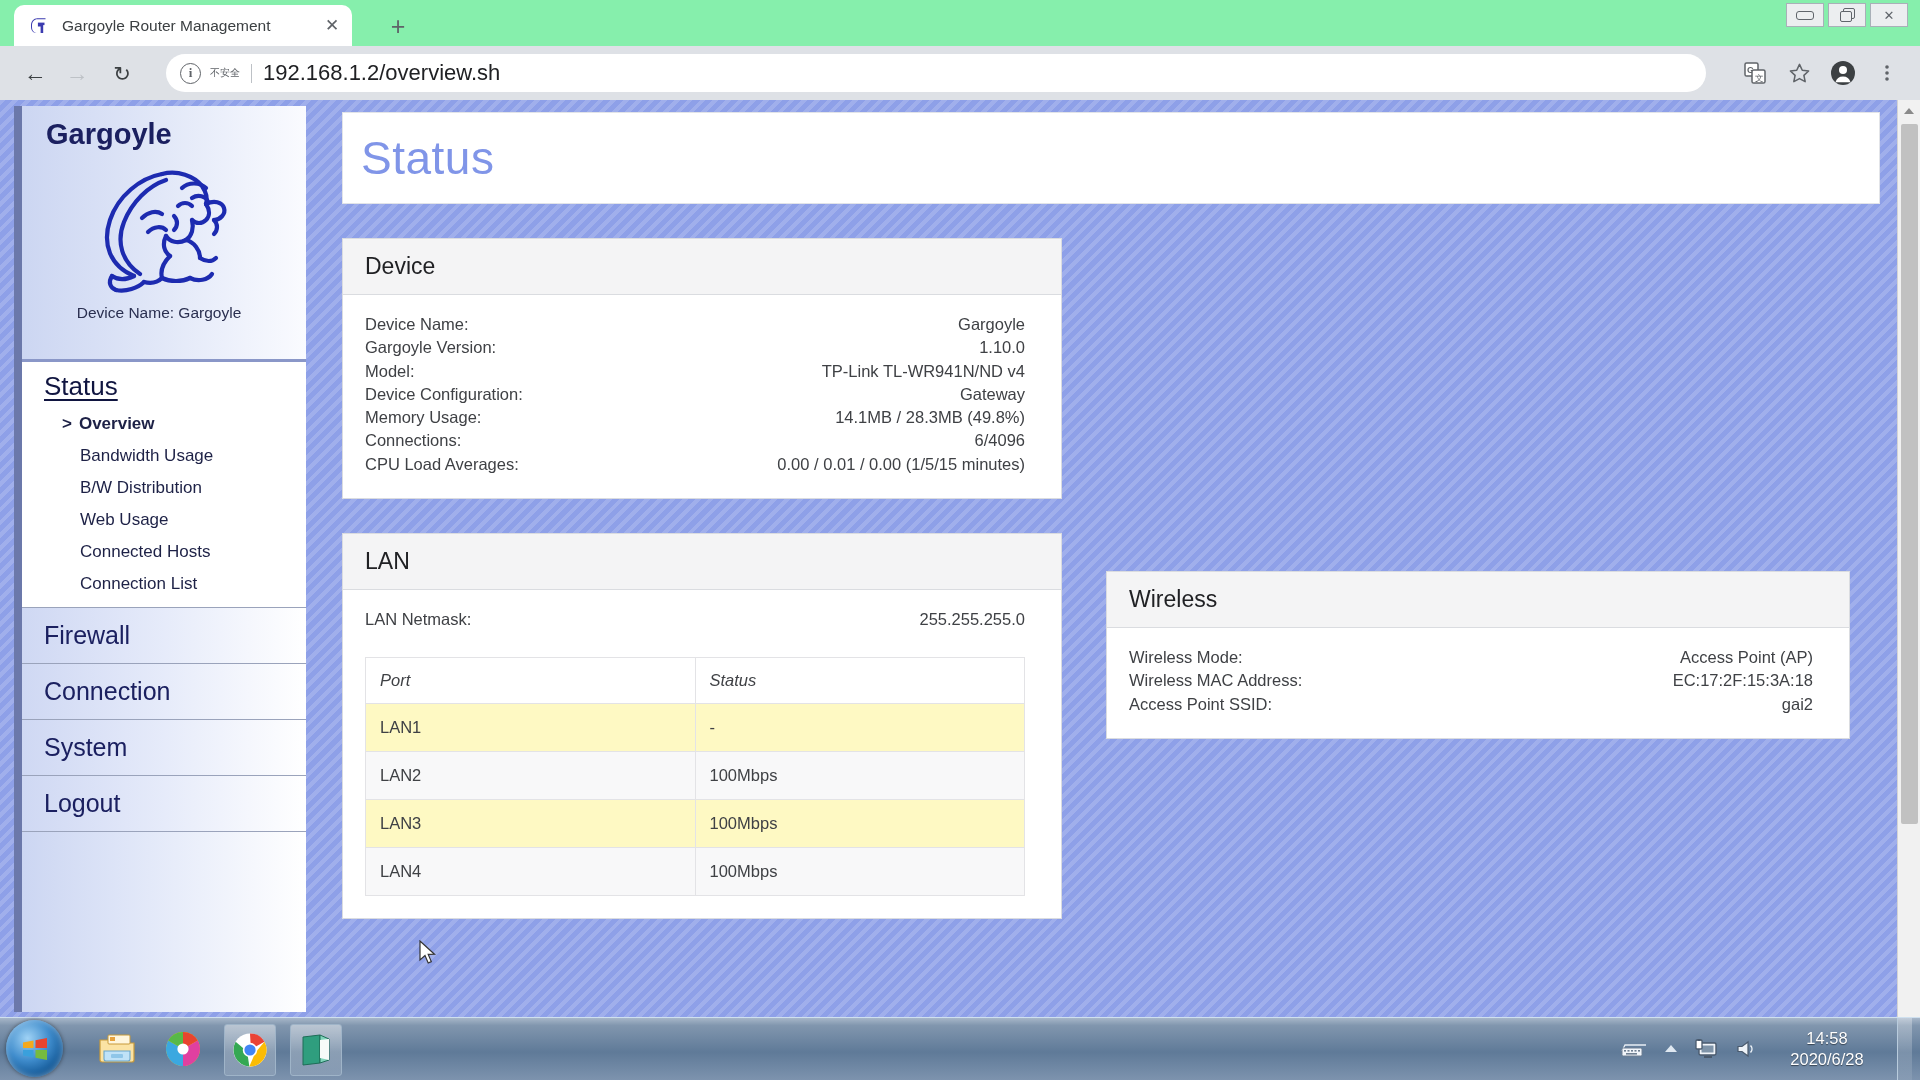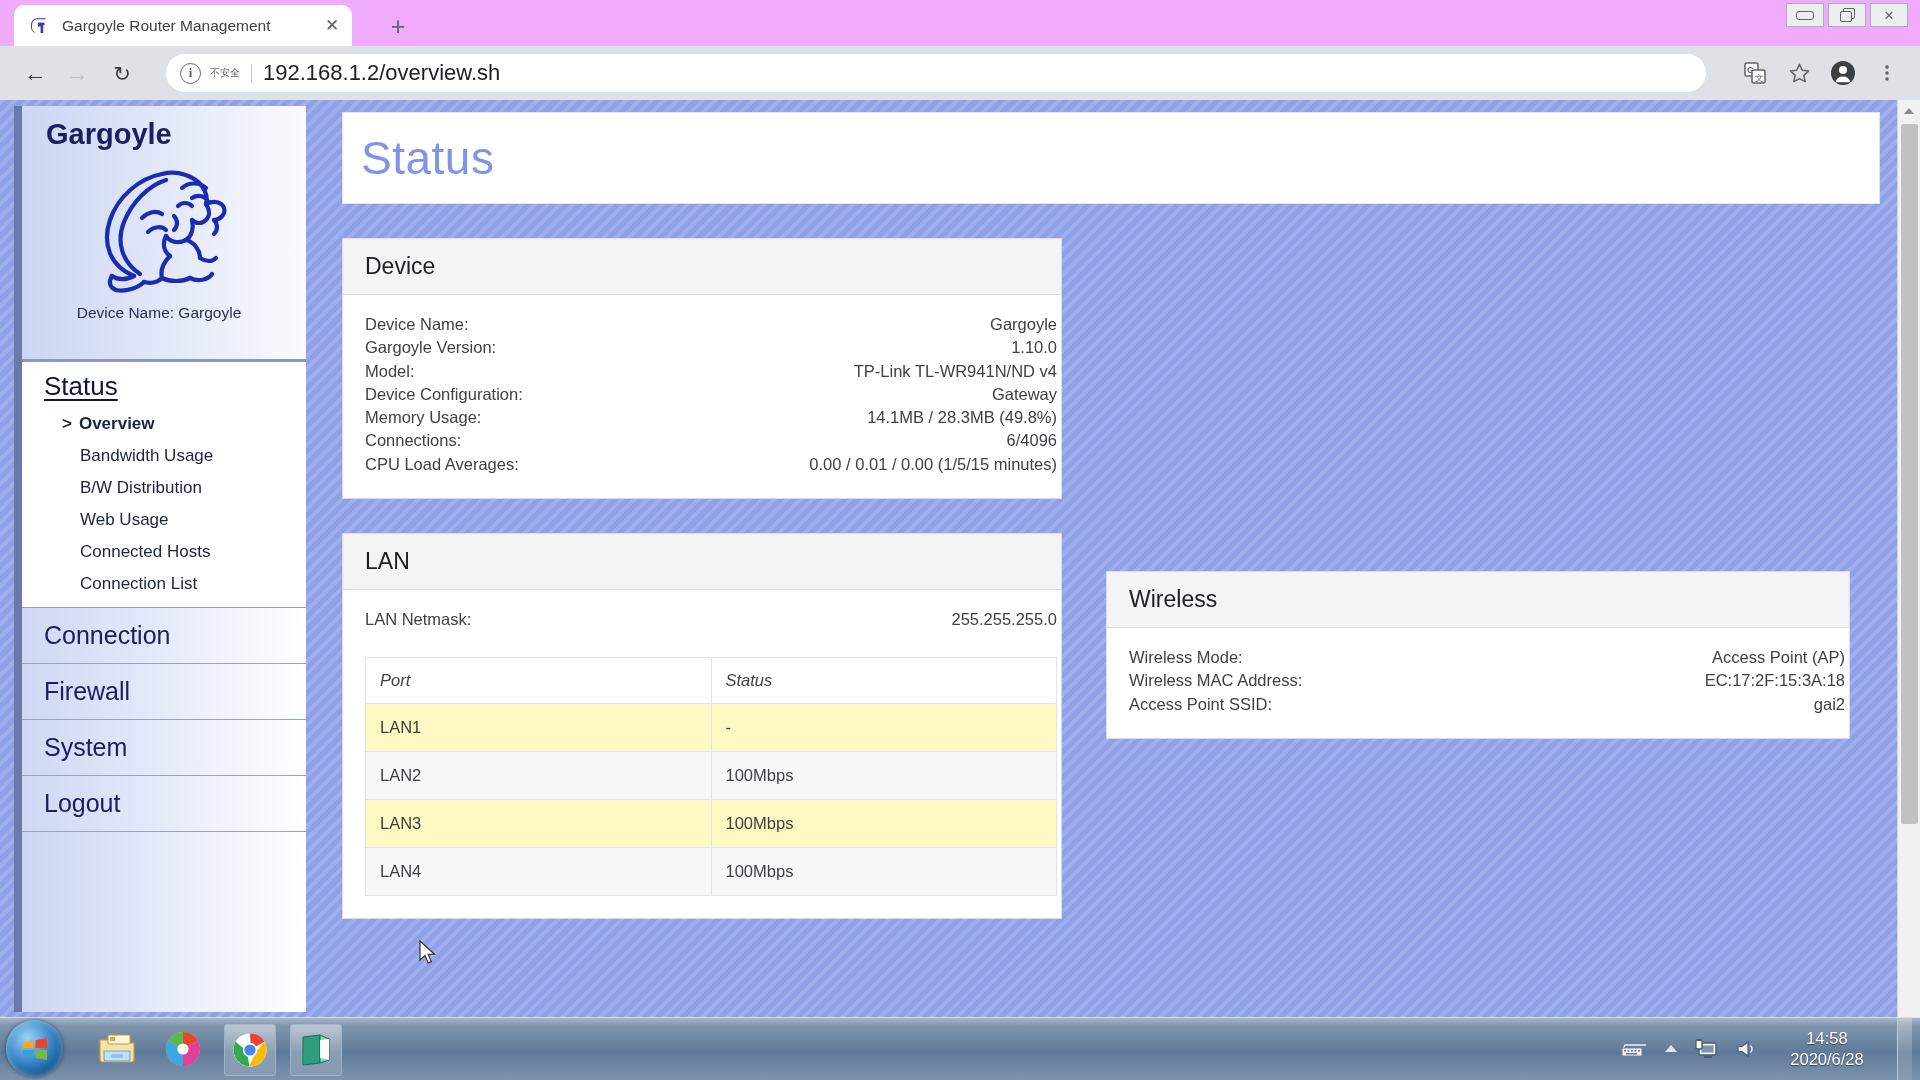--- a/index.html
+++ b/index.html
@@ -4,21 +4,21 @@
 <style>
   html,body{margin:0;padding:0;}
   body{
     width:1920px;height:1080px;overflow:hidden;
     font-family:"Liberation Sans","DejaVu Sans",sans-serif;
     background:#d6dce6;
     -webkit-font-smoothing:antialiased;
   }
   
   .browser{position:absolute;left:0;top:0;width:1920px;height:1018px;background:#dee1e6;}
-  .titlebar{position:relative;height:46px;background:#f0abfc;}
+  .titlebar{position:relative;height:46px;background:#86efac;}
   .tab{
     position:absolute;left:14px;top:5px;width:338px;height:41px;
     background:#fff;border-radius:10px 10px 0 0;
     display:flex;align-items:center;
   }
   .tab-favicon{
     width:20px;height:20px;margin-left:16px;margin-right:12px;flex:none;
     position:relative;
   }
   .tab-favicon svg{display:block;}
@@ -129,21 +129,21 @@
     margin-top:6px;height:90px;display:flex;align-items:center;padding-left:18px;
     background:#fff;border:1px solid #e2e4e8;
   }
   .page-head h1{margin:0;font-size:46px;font-weight:normal;color:#8095e8;letter-spacing:.5px;}
 
   .panel{margin-top:34px;background:#fff;border:1px solid #dadce0;}
   .panel-head{
     background:#f4f4f5;border-bottom:1px solid #dadce0;padding:14px 0 14px 22px;
     font-size:23px;color:#202124;font-weight:normal;
   }
-  .panel-body{padding:18px 4px 22px 22px;}
+  .panel-body{padding:18px 36px 22px 22px;}
   .kv{display:flex;justify-content:space-between;font-size:16.5px;color:#3f4145;line-height:23.3px;}
   .kv .k{white-space:nowrap;}
   .kv .v{white-space:nowrap;text-align:right;}
 
   .porttable{width:100%;border-collapse:collapse;margin-top:26px;border:1px solid #e3e3e6;}
   .porttable th{
     text-align:left;font-style:italic;font-weight:normal;font-size:16.5px;color:#3f4145;
     padding:13px 0 13px 14px;border-bottom:1px solid #e3e3e6;background:#fff;width:50%;
   }
   .porttable th:first-child{border-right:1px solid #e3e3e6;}
@@ -303,22 +303,22 @@
         <div class="sb-sub active">
           <span class="caret">&gt;</span><span>Overview</span>
         </div>
         <div class="sb-sub">Bandwidth Usage</div>
         <div class="sb-sub">B/W Distribution</div>
         <div class="sb-sub">Web Usage</div>
         <div class="sb-sub">Connected Hosts</div>
         <div class="sb-sub">Connection List</div>
       </div>
 
+      <div class="sb-group">Firewall</div>
       <div class="sb-group">Connection</div>
-      <div class="sb-group">Firewall</div>
       <div class="sb-group">System</div>
       <div class="sb-group">Logout</div>
     </div>
 
     <div class="content">
 
       <div class="page-head">
         <h1>Status</h1>
       </div>
 

